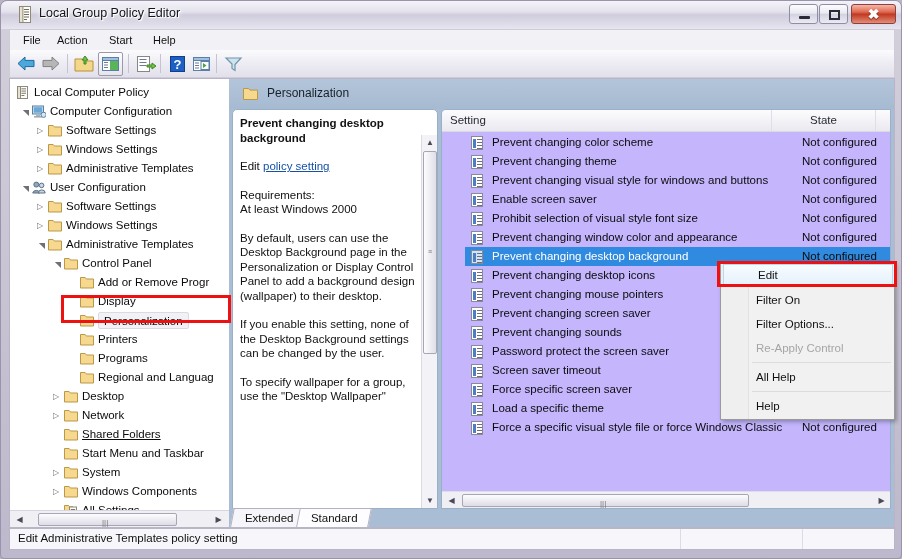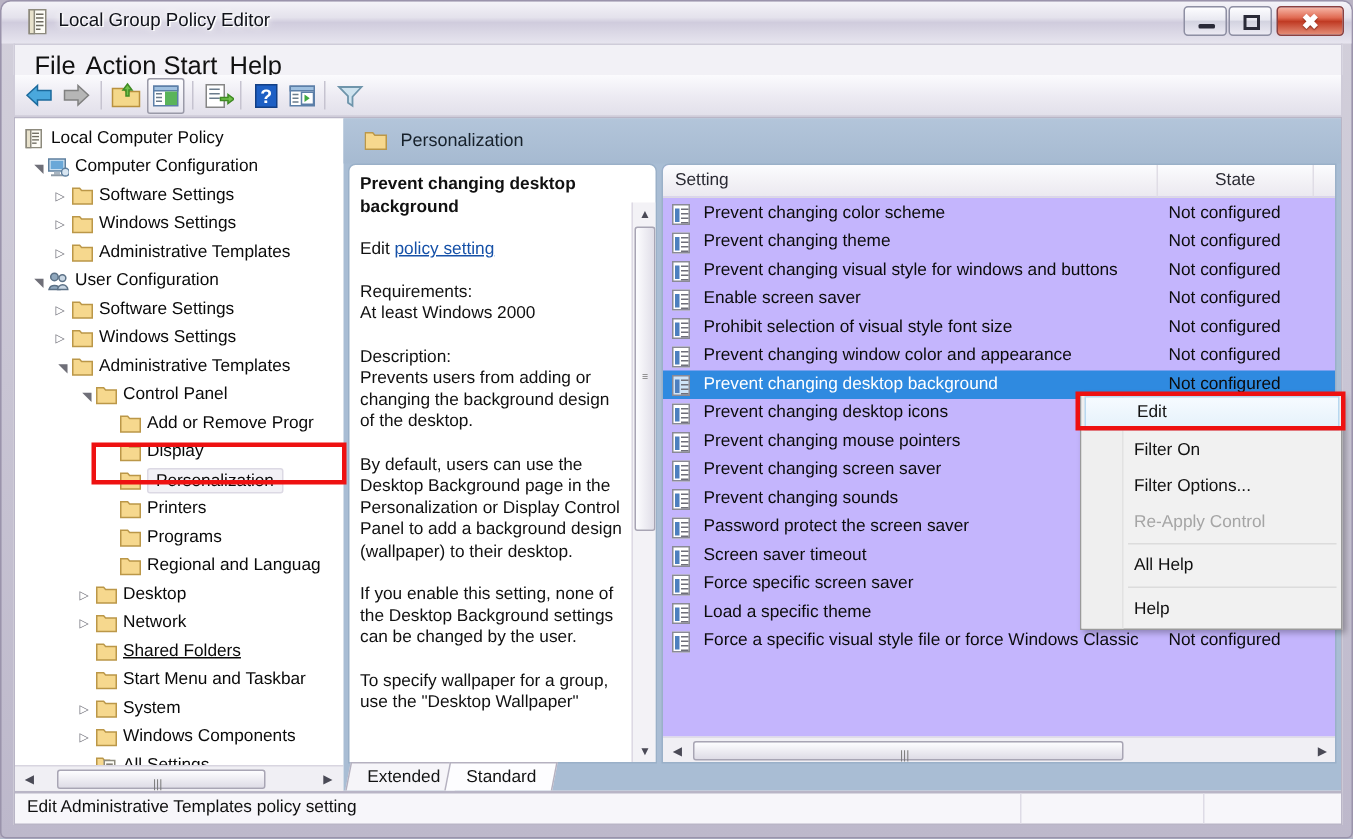--- a/index.html
+++ b/index.html
@@ -51,21 +51,21 @@
     text-shadow:0 1px 1px #7a2010;
   }
   
   #menubar {
     position:absolute; left:8px; top:28px; width:886px; height:21px;
     background:#f2f1f6;
     border:1px solid #cfccd9; border-bottom:none;
   }
   .menu-item {
     position:absolute; top:2px; height:17px; padding:2px 7px 0 7px;
-    font-size:17px; color:#111;text-align:right;
+    font-size:11px; color:#111;text-align:right;
   }
   
   #toolbar {
     position:absolute; left:8px; top:49px; width:886px; height:28px;
     background: linear-gradient(180deg,#fbfbfd 0%, #eceaf2 55%, #e2e0ea 100%);
     border:1px solid #cfccd9; border-top:none;
   }
   .tool { position:absolute; top:4px; width:21px; height:20px; }
   .tool-sep { position:absolute; top:4px; width:1px; height:19px; background:#c6c3d0; }
   .tool-box {
@@ -163,21 +163,21 @@
   }
   .col-head {
     position:absolute; top:0; height:21px; line-height:21px;
     font-size:11.5px; color:#2a2a33; padding-left:8px;
     border-right:1px solid #e0ddE6;
   }
   #col-setting { left:0; width:330px; }
   #col-state { left:330px; width:104px; padding-left:0; text-align:center; }
   #col-end { left:434px; width:16px; }
   #list-rows { position:absolute; left:0; top:23px; width:450px; height:360px; overflow:hidden; }
-  .lrow { position:relative; height:19px; line-height:19px; white-space:nowrap; }
+  .lrow { position:relative; height:19px; line-height:19px; white-space:nowrap;margin-left:23px; }
   .lrow .ritem {
     position:absolute; left:6px; top:0; font-size:11.5px; color:#0c0c0c;
     padding-left:21px;
   }
   .lrow .rstate { position:absolute; left:337px; top:0; font-size:11.5px; color:#0c0c0c; }
   .lrow.sel { background:#2f8ae0; }
   .lrow.sel .ritem { color:#fff; }
   .doc-ico {
     position:absolute; left:0; top:3px; width:12px; height:14px;
     background:#fff; border:1px solid #8a8a96;
@@ -552,24 +552,20 @@
       </div>
 
       <div id="descpane">
         <div id="desc-inner">
           <h1>Prevent changing desktop background</h1>
           <p><span>Edit </span><a href="#">policy setting</a>&nbsp;</p>
           <p>
             <span>Requirements:</span><br>
             <span>At least Windows 2000</span>
           </p>
-          <p>
-            <span>Description:</span><br>
-            <span>Prevents users from adding or changing the background design of the desktop.</span>
-          </p>
           <p>By default, users can use the Desktop Background page in the Personalization or Display Control Panel to add a background design (wallpaper) to their desktop.</p>
           <p>If you enable this setting, none of the Desktop Background settings can be changed by the user.</p>
           <p>To specify wallpaper for a group, use the "Desktop Wallpaper"</p>
         </div>
         <div id="desc-vscroll">
           <div class="vs-arrow" style="top:0px">▲</div>
           <div class="vs-arrow" style="top:358px">▼</div>
           <div class="vs-thumb" style="top:16px; height:203px">
             <div class="vs-grip" style="top:98px">≡</div>
           </div>

